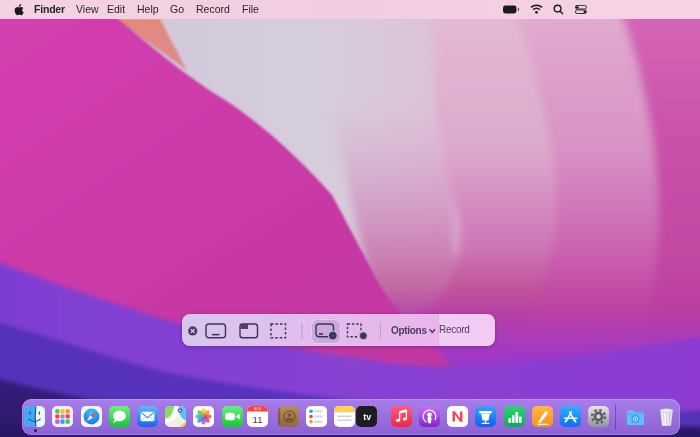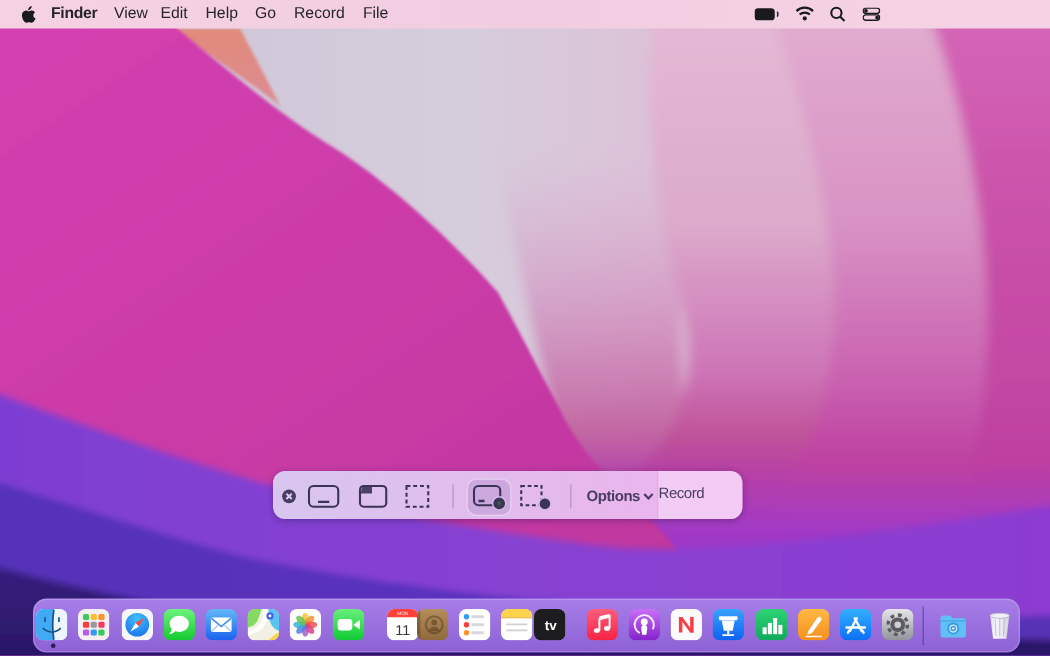--- a/index.html
+++ b/index.html
@@ -257,21 +257,21 @@
       <svg width="21" height="21" viewBox="0 0 21 21">
         <linearGradient id="ft" x1="0" y1="0" x2="0" y2="1">
           <stop offset="0" stop-color="#67ef7c"></stop>
           <stop offset="1" stop-color="#10ca33"></stop>
         </linearGradient>
         <rect width="21" height="21" fill="url(#ft)"></rect>
         <rect x="3.1" y="6.7" width="9.8" height="7.6" rx="2.3" fill="#fff"></rect>
         <path d="M13.6,10.5 L17.9,7.4 V13.6 Z" fill="#fff"></path>
       </svg>
     </span>
-<span class="di" style="left:236px">
+<span class="di" style="left:225px">
       <svg width="21" height="21" viewBox="0 0 21 21">
         <rect width="21" height="21" fill="#fff"></rect>
         <rect width="21" height="5.5" fill="#fc4238"></rect>
         <text x="10.5" y="17" font-family="Liberation Sans" font-size="9.5" fill="#3a3a3c" text-anchor="middle">11</text>
         <text x="10.5" y="4.2" font-family="Liberation Sans" font-size="3.2" fill="#fff" text-anchor="middle" opacity="0.9">MON</text>
       </svg>
     </span>
 <span class="di" style="left:255.9px">
       <svg width="21" height="21" viewBox="0 0 21 21">
         <linearGradient id="ct" x1="0" y1="0" x2="0" y2="1">

